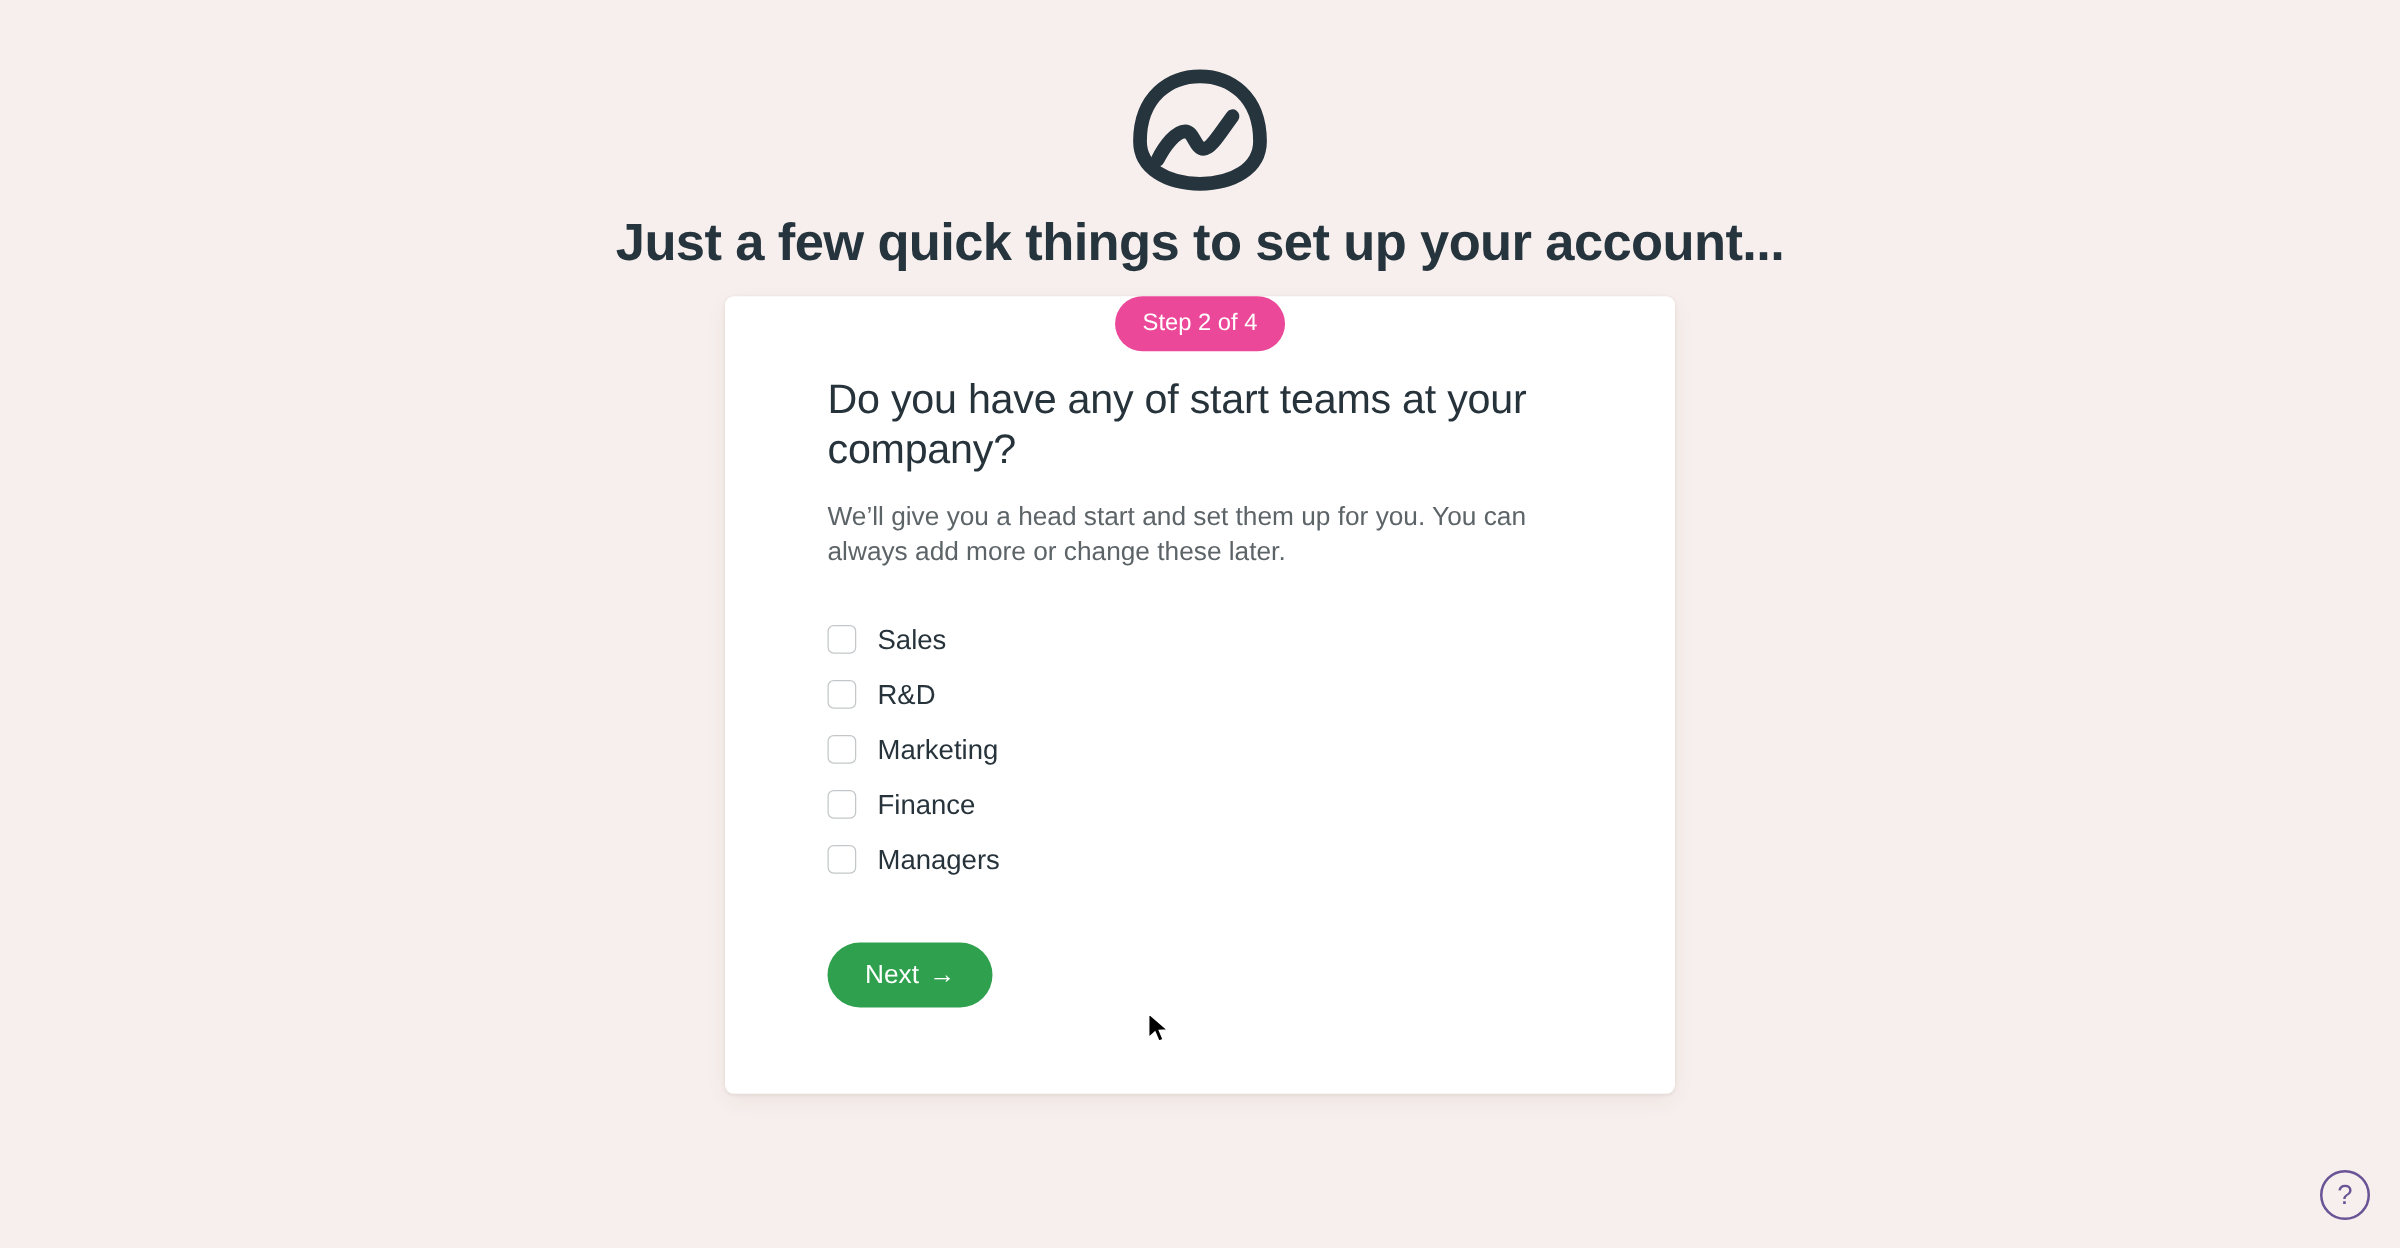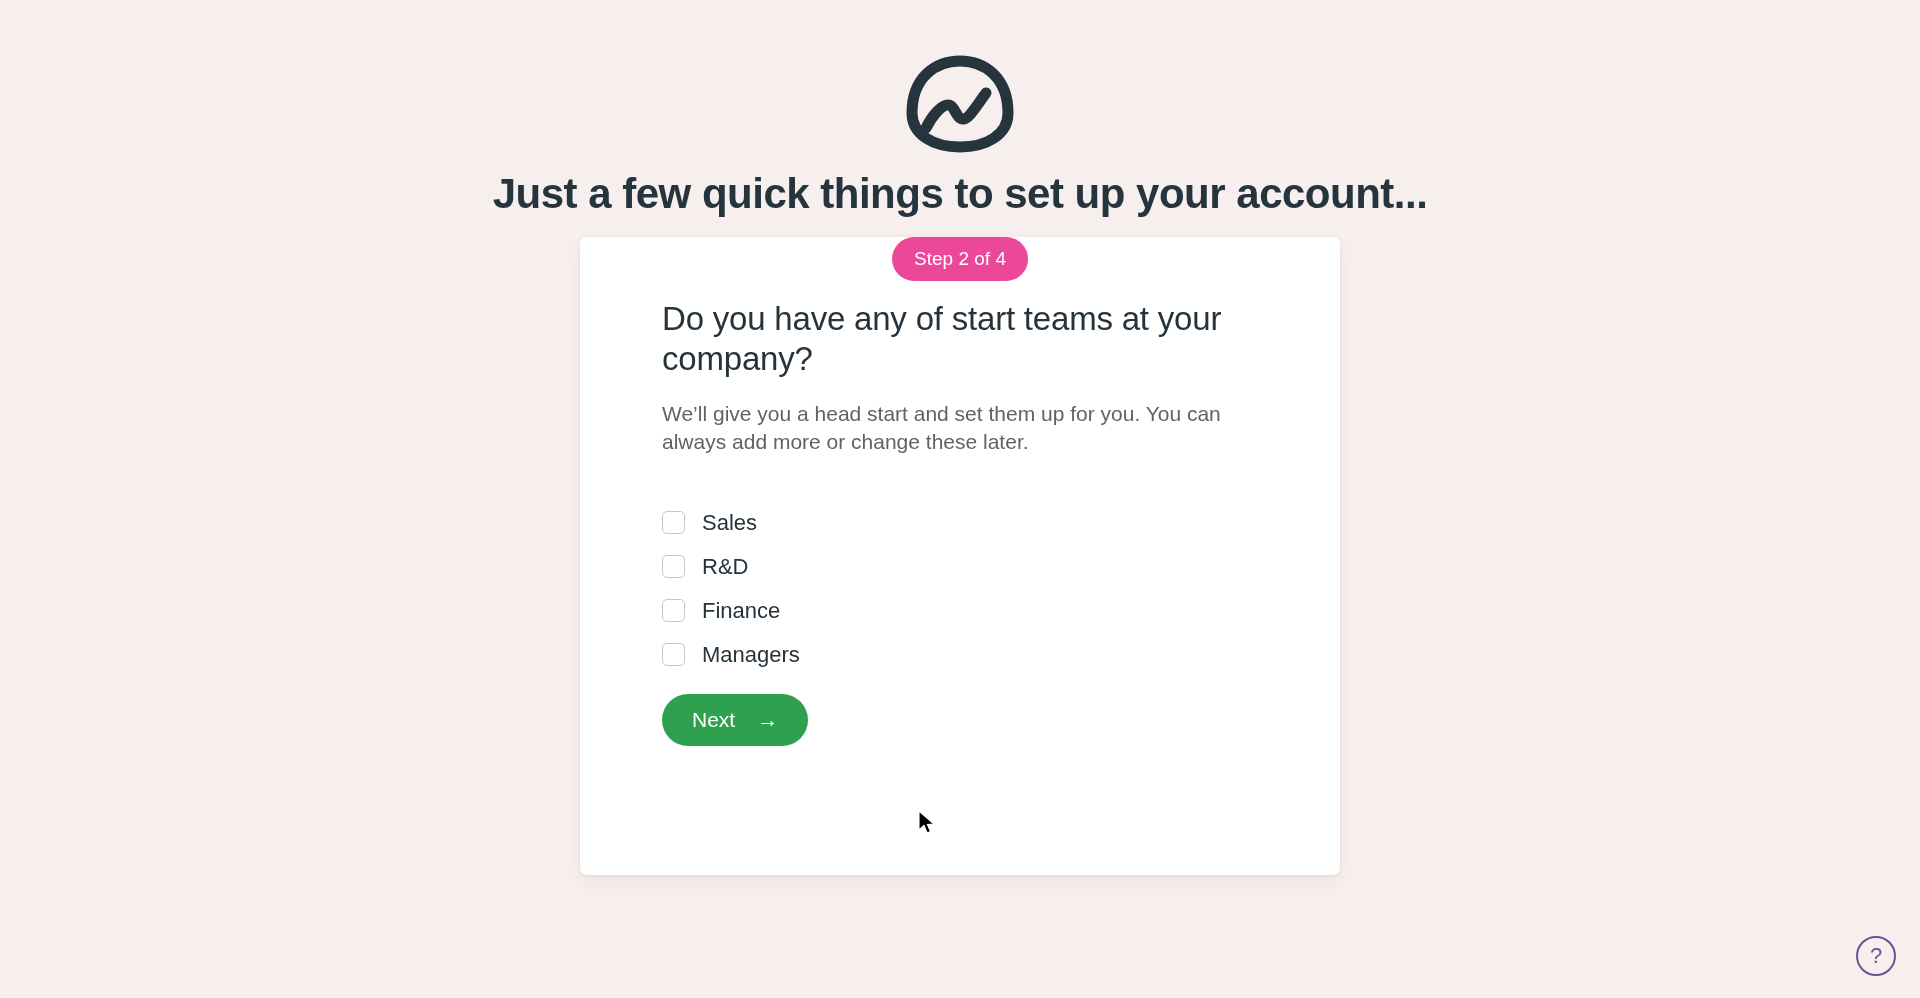--- a/index.html
+++ b/index.html
@@ -95,21 +95,21 @@
   }
 
   
   .team-list {
     margin-top: 34px;
     list-style: none;
   }
 
   .team-item {
     display: flex;
-    align-items: flex-end;
+    align-items: center;
     height: 44px;
     cursor: pointer;
     user-select: none;
   }
 
   .team-checkbox {
     width: 23px;
     height: 23px;
     min-width: 23px;
     border: 1px solid #c4c7c9;
@@ -119,24 +119,24 @@
   }
 
   .team-label {
     font-size: 22px;
     color: #27333b;
     line-height: 1;
   }
 
   
   .next-button {
-    margin-top: 28px;
+    margin-top: 44px;
     display: inline-flex;
     align-items: flex-end;
-    gap: 22px;
+    gap: 8px;
     background: #2fa14e;
     color: #ffffff;
     border: none;
     border-radius: 999px;
     font-family: "Liberation Sans", sans-serif;
     font-size: 21px;
     padding: 15px 30px 16px 30px;
     cursor: pointer;
     line-height: 1;
   }
@@ -205,20 +205,24 @@
       <li class="team-item">
         <span class="team-checkbox"></span>
         <span class="team-label">Sales</span>
       </li>
 
       <li class="team-item">
         <span class="team-checkbox"></span>
         <span class="team-label">R&amp;D</span>
       </li>
 
+      <li class="team-item">
+        <span class="team-checkbox"></span>
+        <span class="team-label">Marketing</span>
+      </li>
 
       <li class="team-item">
         <span class="team-checkbox"></span>
         <span class="team-label">Finance</span>
       </li>
 
       <li class="team-item">
         <span class="team-checkbox"></span>
         <span class="team-label">Managers</span>
       </li>

